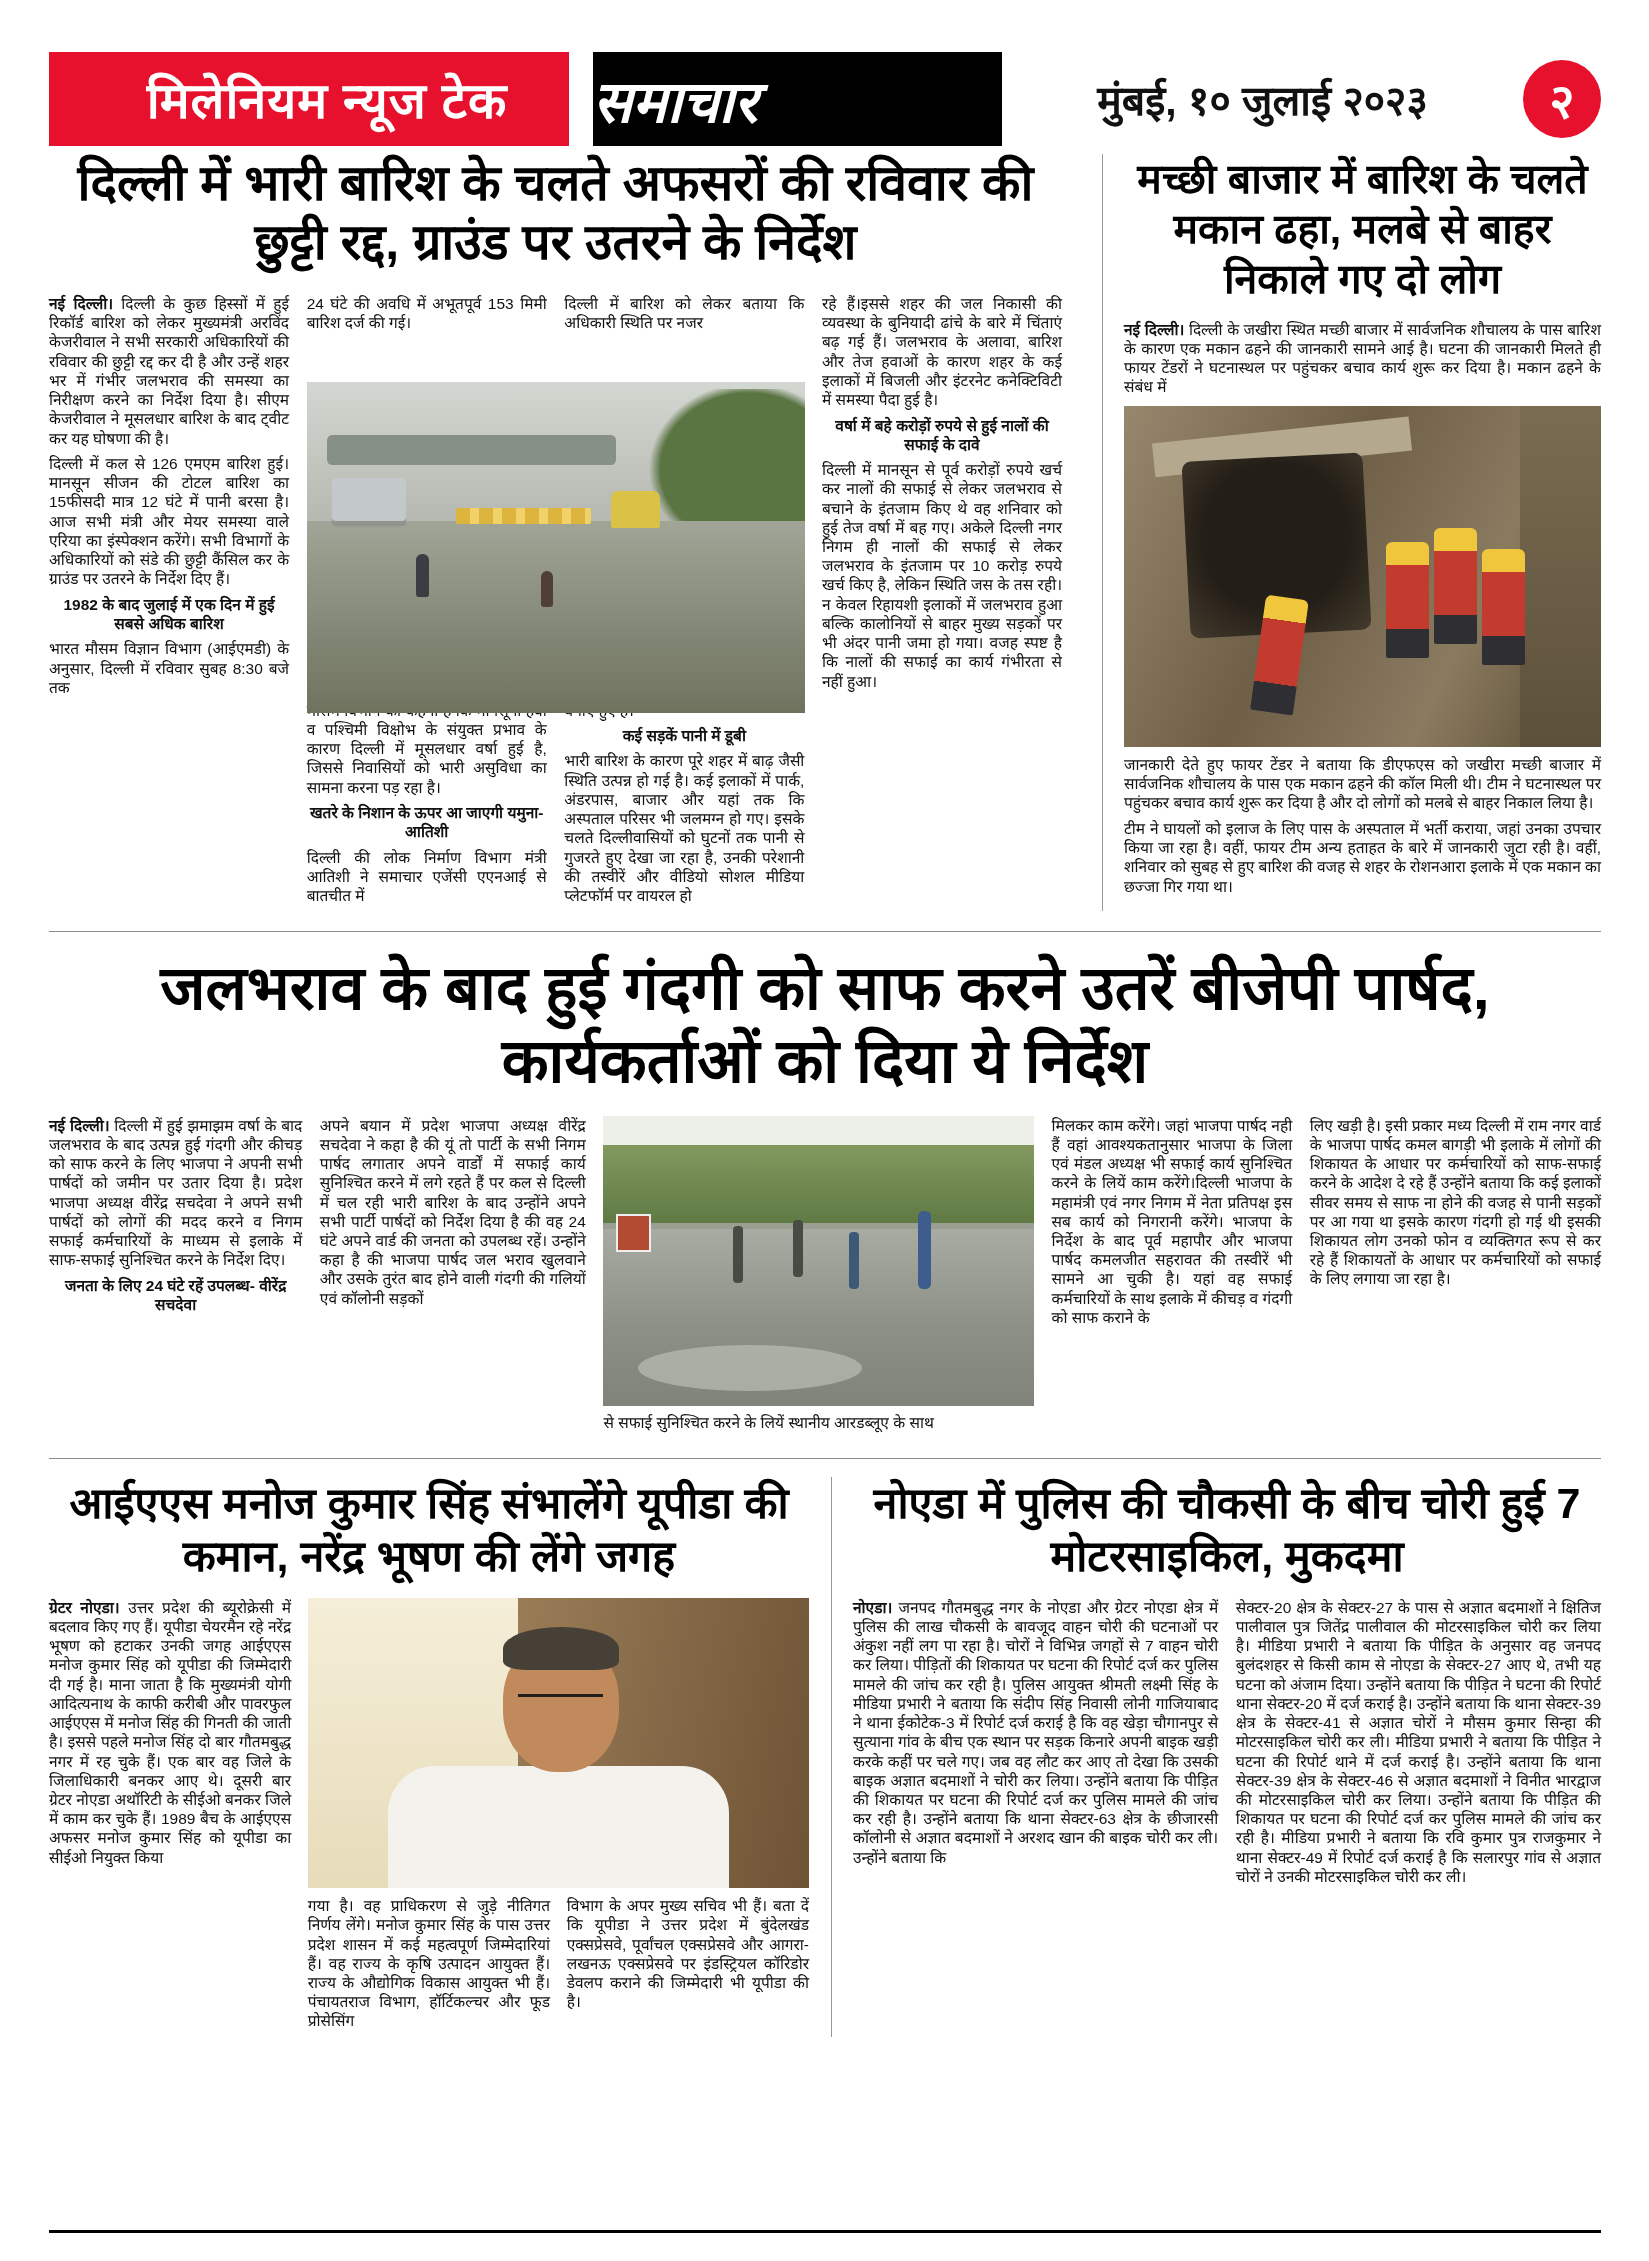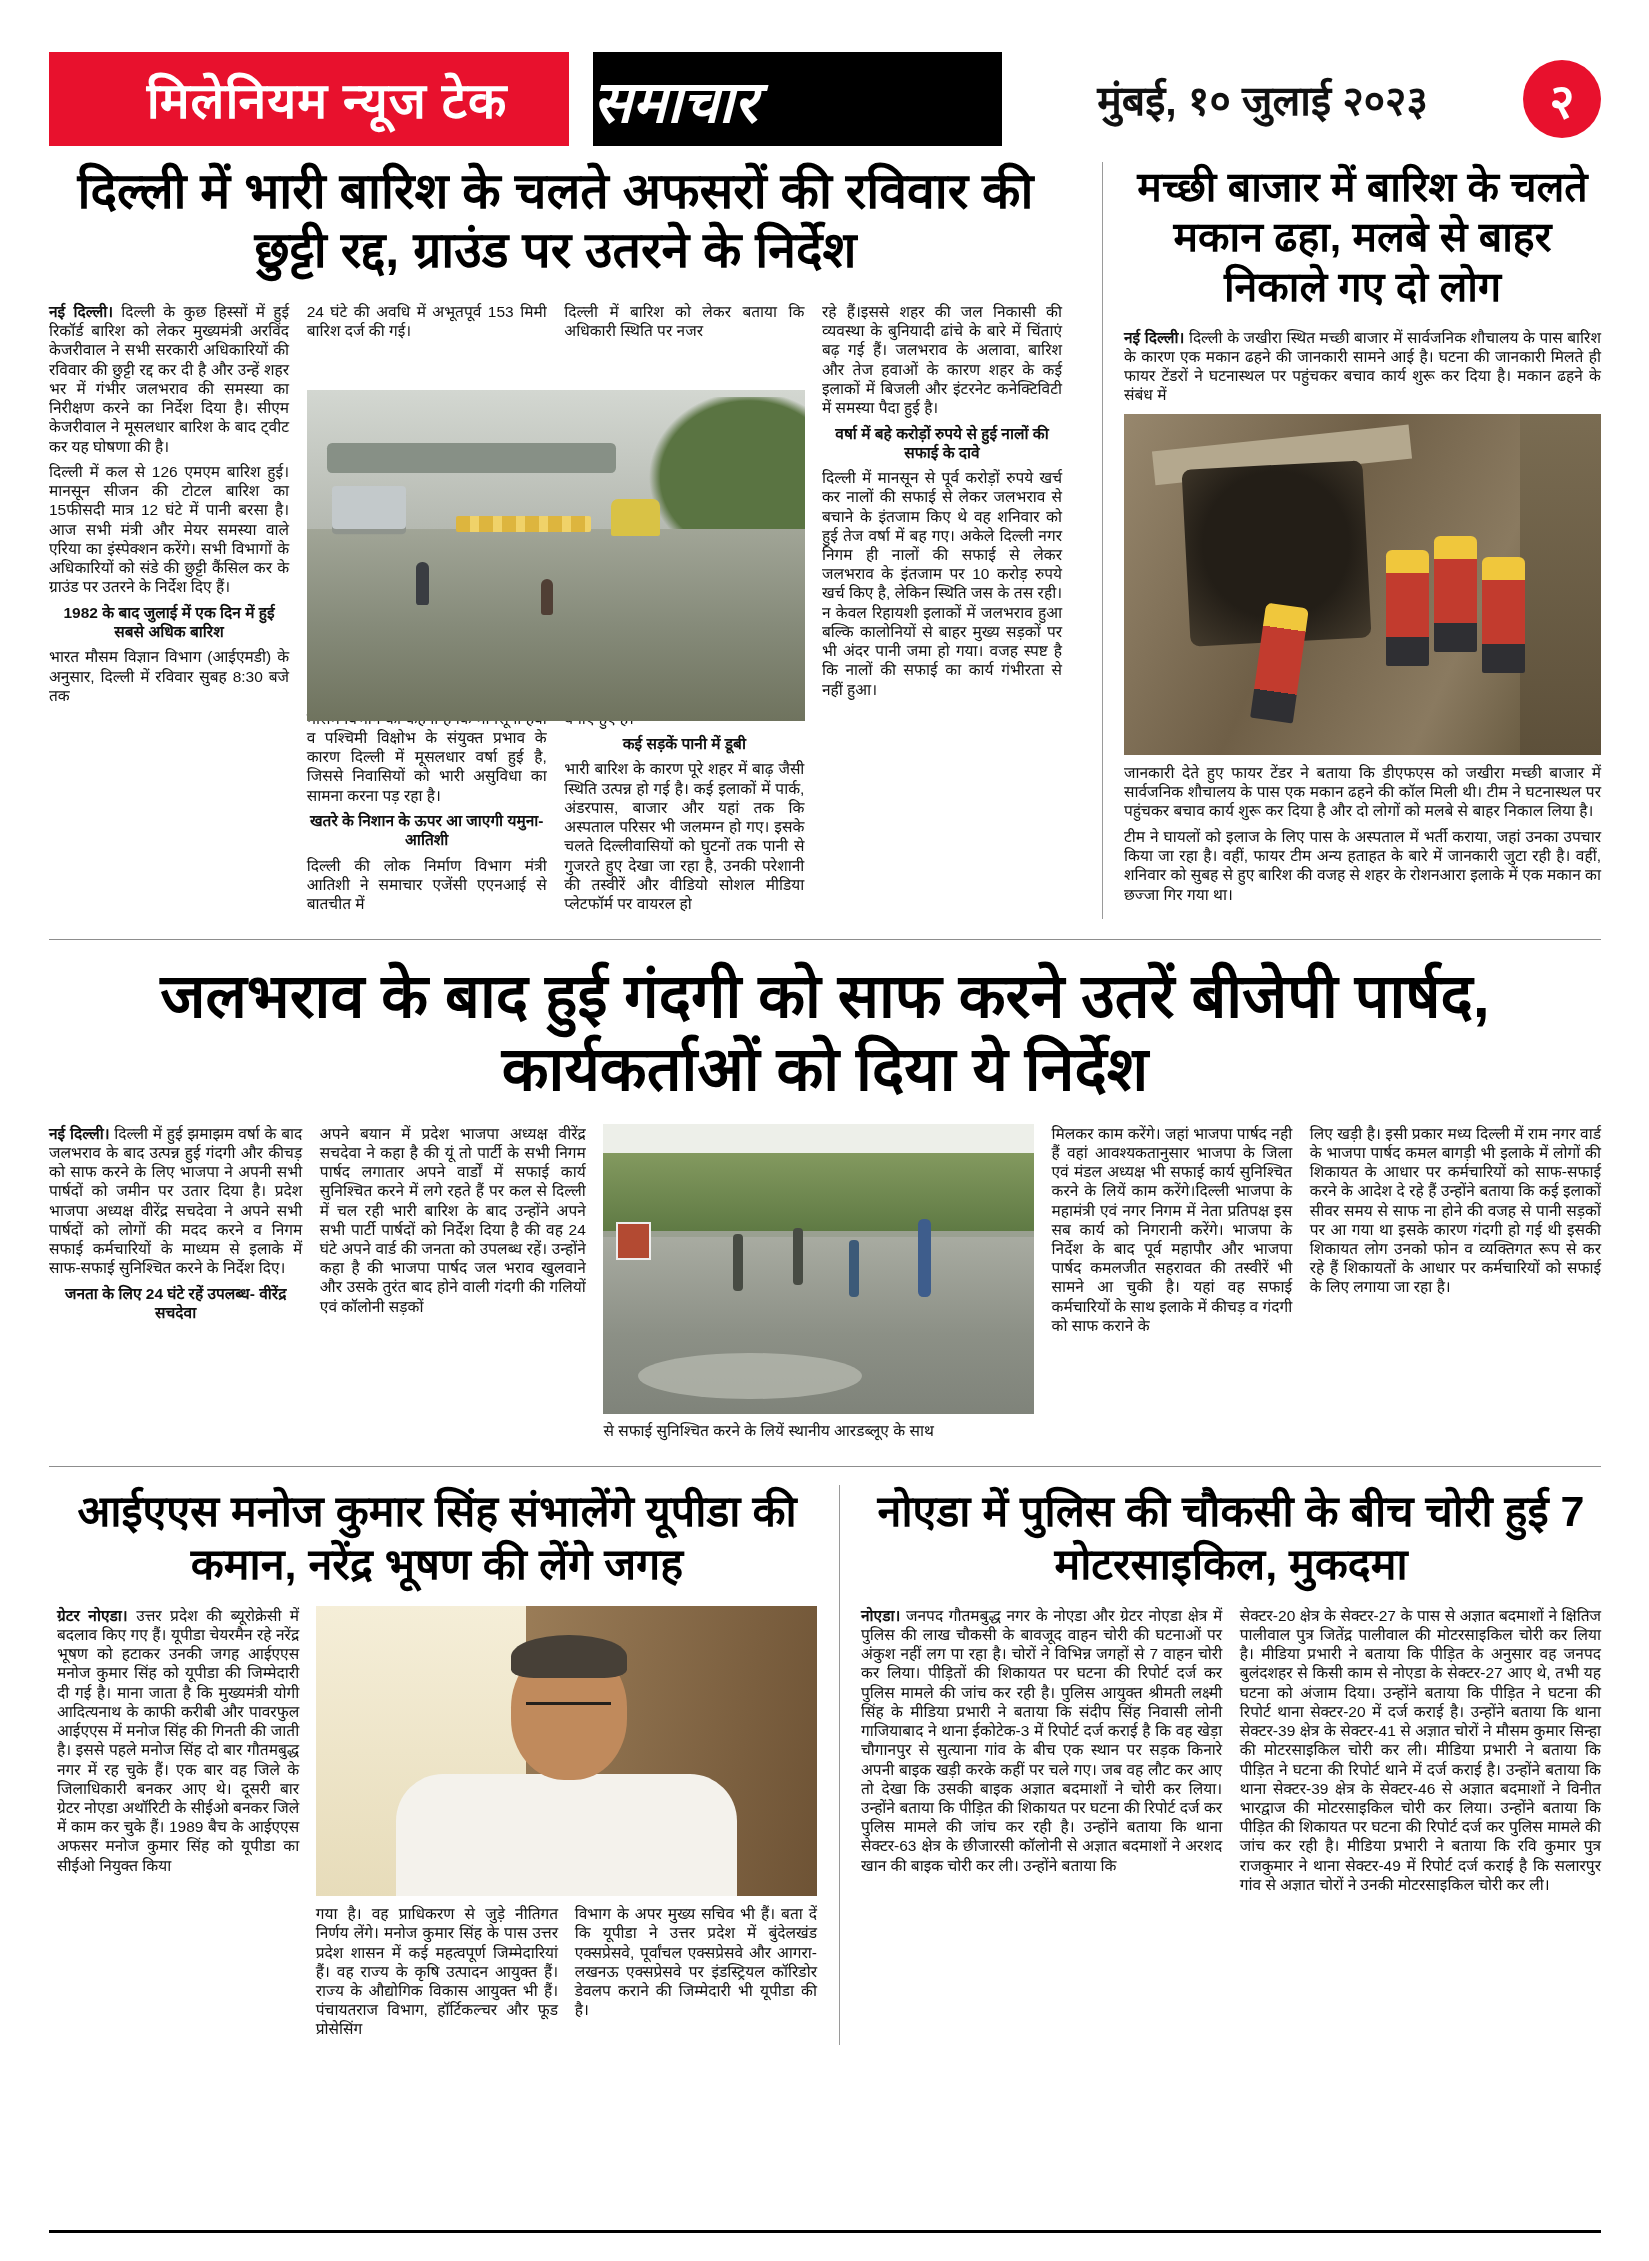--- a/index.html
+++ b/index.html
@@ -27,21 +27,21 @@
   .h-a3 { font-size:61px; line-height:1.2; margin-bottom:17.6px; }
   .h-a4, .h-a5 { font-size:43px; line-height:1.22; }
   .body-text p { font-size:15.5px; line-height:1.24; text-align:justify; margin-bottom:6.2px; }
   .body-text .sub { font-weight:bold; text-align:center; margin:2.1px 0 6.2px; }
   .lead { font-weight:bold; }
   .cols { display:flex; gap:17.6px; }
   .cols > .col { flex:1; min-width:0; }
   .rule { border:0; border-top:1.6px solid #8d8d8d; margin:19.7px 0 17.6px; }
 
   
-  .section-top { display:flex; gap:40px; margin-top:16px; }
+  .section-top { display:flex; gap:40px; margin-top:8px; }
   .a1 { flex:1; min-width:0; }
   .a2 { flex:0 0 499px; border-left:1.6px solid #9a9a9a; padding-left:21px; min-width:0; }
   .a1-body { position:relative; margin-top:22px; }
   .spacer { height:362px; }
 
   
   .ph { position:relative; overflow:hidden; background:#b9bdb6; }
   .ph > div { position:absolute; }
 
   .ph-flood { position:absolute; left:calc(25% + 4.7px); top:88px; width:calc(50% - 8.8px); height:331px; }
@@ -84,21 +84,21 @@
   .ph-clean .puddle { left:8%; bottom:5%; width:52%; height:16%; background:#babdb3; border-radius:50%; opacity:.7; }
   .ph-clean .sweep  { width:10.3px; height:57px; background:#474b43; border-radius:4.1px; }
   .ph-clean .s1 { left:30%; top:38%; }
   .ph-clean .s2 { left:44%; top:36%; }
   .ph-clean .s3 { left:57%; top:40%; background:#3c5a78; }
   .ph-clean .lady { left:73%; top:33%; width:13.5px; height:78px; background:#3e5d8c; border-radius:5.2px; }
   .ph-clean .sign { left:3%; top:34%; width:8%; height:13%; background:#b34a32; border:2.1px solid #eee; }
   .caption { font-size:15px; line-height:1.25; text-align:center; margin-top:7px; }
 
   
-  .section-bottom { display:flex; gap:22px; margin-top:1px;margin-left:8px; }
+  .section-bottom { display:flex; gap:22px; margin-top:1px; }
   .a4 { flex:0 0 760px; min-width:0; }
   .a5 { flex:1; border-left:1.6px solid #9a9a9a; padding-left:21px; min-width:0; }
   .a4-body { display:flex; gap:16.6px; margin-top:15.5px; }
   .a4-c1 { flex:1; min-width:0; }
   .a4-right { flex:2.07; min-width:0; }
   .a4-sub { display:flex; gap:16.6px; margin-top:8.3px; }
   .a4-sub > .col { flex:1; min-width:0; }
   .a5-body { display:flex; gap:17.6px; margin-top:15.5px; }
   .ph-portrait { width:100%; height:290px; background:#8b6f4f; }
   .ph-portrait .win   { left:0; top:0; width:42%; height:100%; background:linear-gradient(#f5eed8,#e7dcba); }

